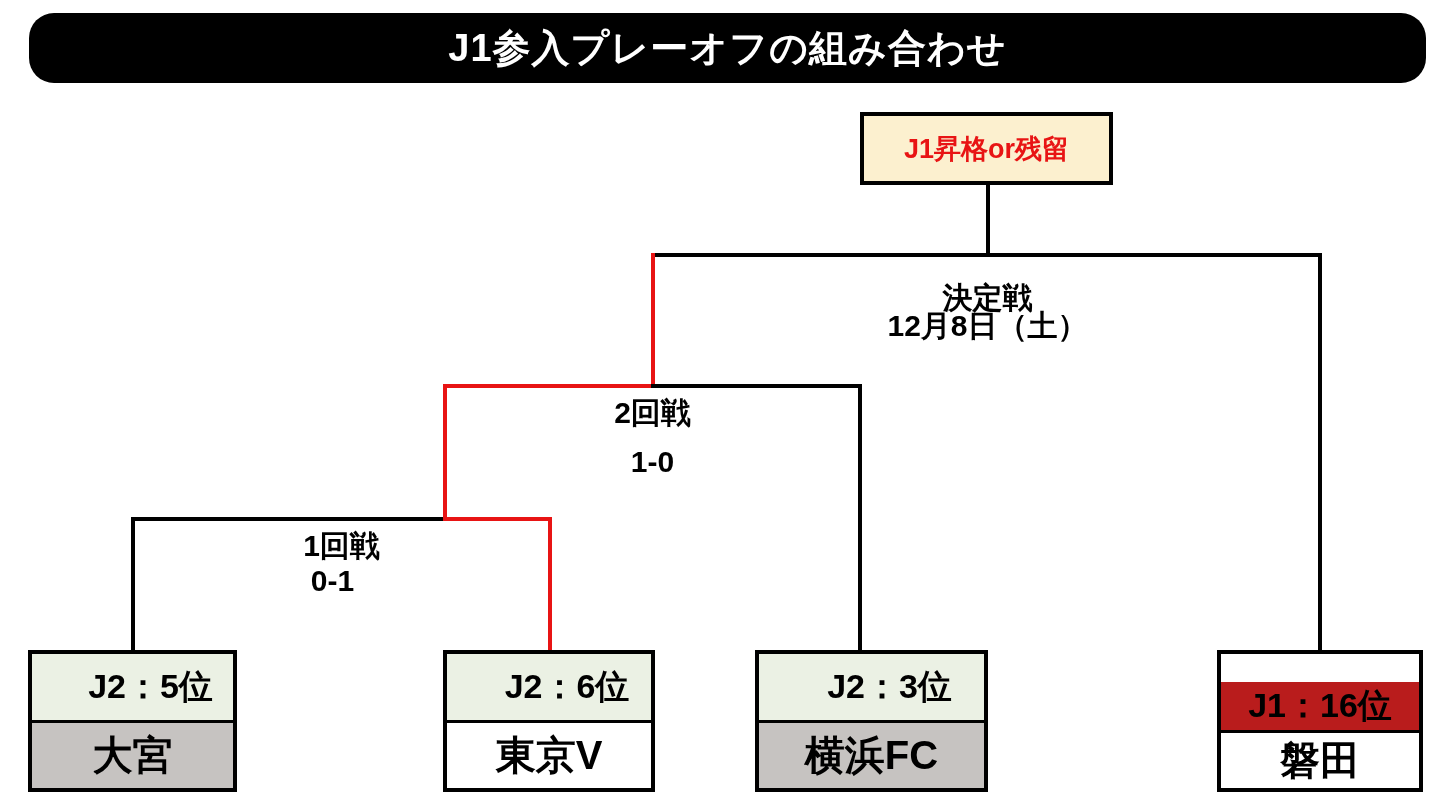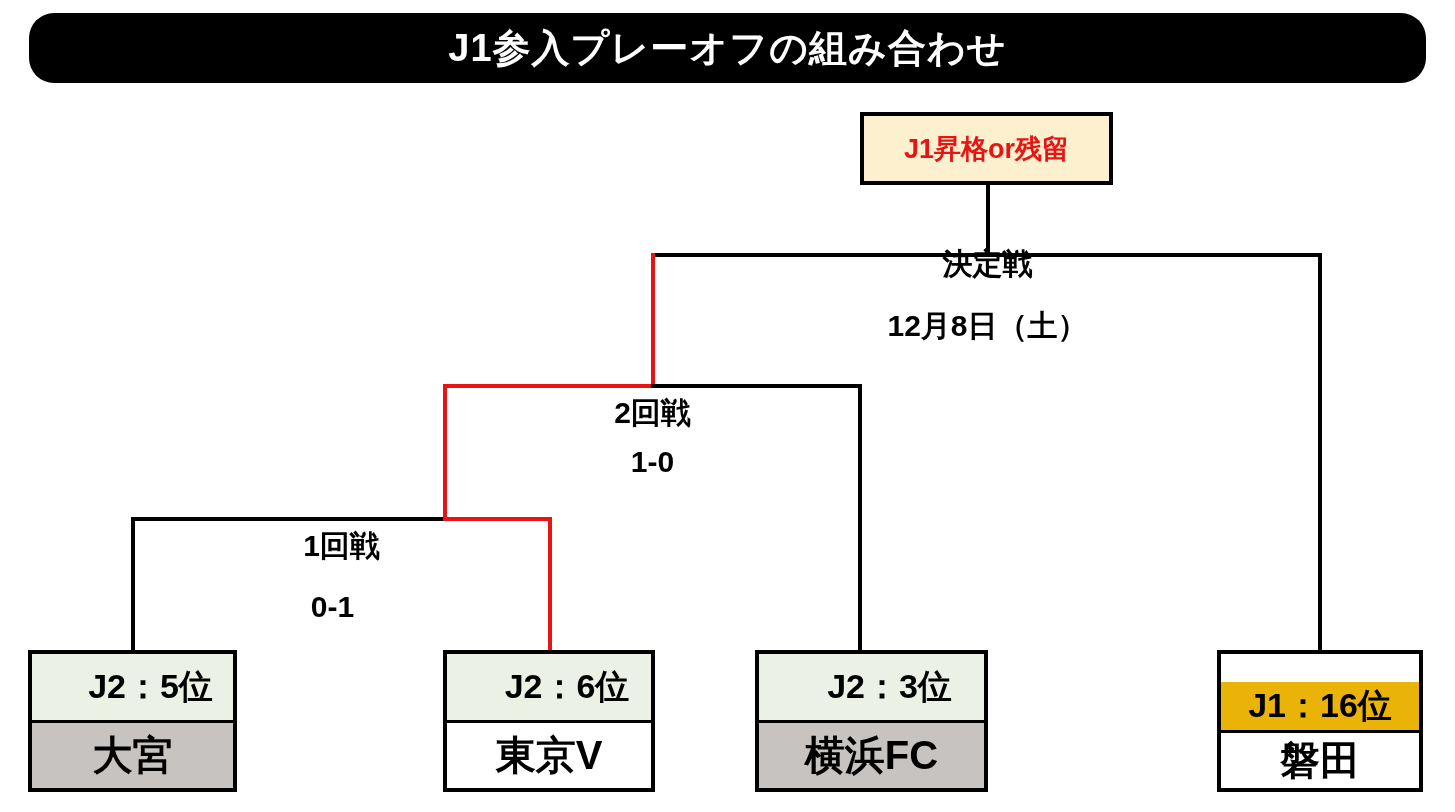--- a/index.html
+++ b/index.html
@@ -87,21 +87,21 @@
   .team-name {
     flex: 1;
     display: flex;
     align-items: center;
     justify-content: center;
     font-size: 40px;
     font-weight: bold;
     color: #000000;
   }
   .bg-green { background: #ebf1e4; padding-left: 36px; }
-  .bg-pink  { background: #eab308; margin-top: 28px; }
+  .bg-pink  { background: #b91c1c; margin-top: 28px; }
   .bg-gray  { background: #c6c3c1; }
   .bg-white { background: #ffffff; }
 </style>
 </head>
 <body>
 
 <div id="canvas">
 
   <div class="title-bar">J1参入プレーオフの組み合わせ</div>
 
@@ -116,28 +116,28 @@
   <div class="line red" style="left:443px; top:384px; width:212px; height:4px;"></div>
   <div class="line" style="left:651px; top:384px; width:211px; height:4px;"></div>
   <div class="line red" style="left:443px; top:384px; width:4px; height:137px;"></div>
   <div class="line" style="left:858px; top:384px; width:4px; height:268px;"></div>
 
   <div class="line" style="left:131px; top:517px; width:316px; height:4px;"></div>
   <div class="line red" style="left:443px; top:517px; width:109px; height:4px;"></div>
   <div class="line" style="left:131px; top:517px; width:4px; height:135px;"></div>
   <div class="line red" style="left:548px; top:517px; width:4px; height:135px;"></div>
 
-  <div class="bracket-label" style="left:653px; top:244px; width:669px;">決定戦</div>
+  <div class="bracket-label" style="left:653px; top:278px; width:669px;">決定戦</div>
   <div class="bracket-label" style="left:653px; top:306px; width:669px;">12月8日（土）</div>
 
   <div class="bracket-label" style="left:443px; top:393px; width:419px;">2回戦</div>
   <div class="bracket-label" style="left:443px; top:445px; width:419px;">1-0</div>
 
   <div class="bracket-label" style="left:131px; top:526px; width:421px;">1回戦</div>
-  <div class="bracket-label" style="left:131px; top:590px; width:403px;">0-1</div>
+  <div class="bracket-label" style="left:131px; top:564px; width:403px;">0-1</div>
 
   <div class="team-box" style="left:28px; width:201px;">
     <div class="team-rank bg-green">J2：5位</div>
     <div class="team-name bg-gray">大宮</div>
   </div>
 
   <div class="team-box" style="left:443px; width:204px;">
     <div class="team-rank bg-green">J2：6位</div>
     <div class="team-name bg-white">東京V</div>
   </div>

